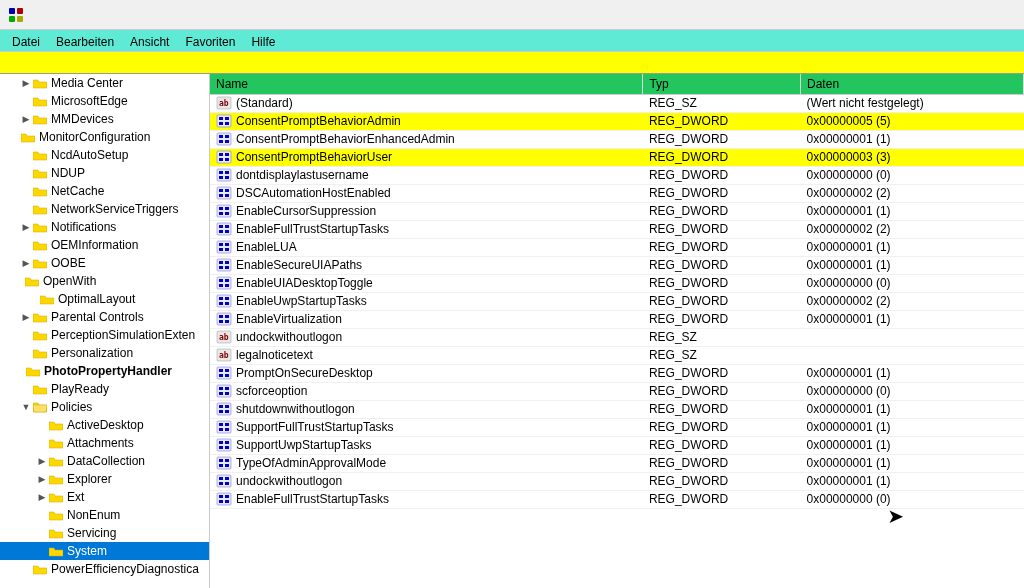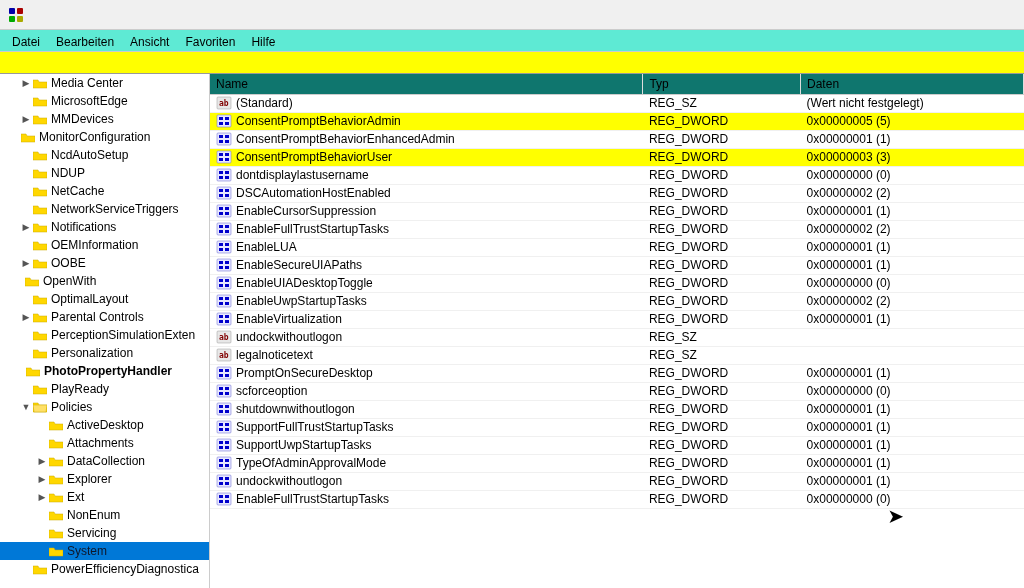--- a/index.html
+++ b/index.html
@@ -110,21 +110,21 @@
 
     .tree-item {
       display: flex;
       align-items: center;
       height: 18px;
       padding-left: 4px;
       cursor: pointer;
       white-space: nowrap;
       font-size: 12px;
     }
-    .tree-item.selected { background: #0078d7; color: #0f172a; }
+    .tree-item.selected { background: #0078d7; color: #ffffff; }
     .tree-item.selected .folder-icon { color: white; }
 
     .tree-toggle {
       width: 12px;
       height: 12px;
       display: inline-flex;
       align-items: center;
       justify-content: center;
       font-size: 9px;
       color: #555;
@@ -159,21 +159,21 @@
     .detail-table th {
       text-align: left;
       padding: 2px 6px;
       border-bottom: 1px solid #ccc;
       border-right: 1px solid #ddd;
       font-weight: normal;
       font-size: 12px;
       height: 20px;
       position: sticky;
       top: 0;
-      background: #0f766e;
+      background: #22c55e;
     }
     .detail-table td {
       padding: 1px 6px;
       border-bottom: 1px solid #f0f0f0;
       font-size: 12px;
       height: 18px;
       white-space: nowrap;
     }
     .detail-table tr.selected td { background: #ffff00; }
 
@@ -355,21 +355,21 @@
       </div>
       <div class="tree-item" style="padding-left: 12px;">
         <span class="tree-toggle"></span>
         <span class="folder-icon">
           <svg class="folder-svg" viewBox="0 0 14 12" xmlns="http://www.w3.org/2000/svg">
       <path d="M0,3 L5,3 L6,5 L14,5 L14,11 L0,11 Z" fill="#ffd700" stroke="#c8a800" stroke-width="0.5"></path>
     </svg>
         </span>
         <span>OpenWith</span>
       </div>
-      <div class="tree-item" style="padding-left: 20px;">
+      <div class="tree-item" style="padding-left: 27px;">
         <span class="tree-toggle"></span>
         <span class="folder-icon">
           <svg class="folder-svg" viewBox="0 0 14 12" xmlns="http://www.w3.org/2000/svg">
       <path d="M0,3 L5,3 L6,5 L14,5 L14,11 L0,11 Z" fill="#ffd700" stroke="#c8a800" stroke-width="0.5"></path>
     </svg>
         </span>
         <span>OptimalLayout</span>
       </div>
       <div class="tree-item" style="padding-left: 20px;">
         <span class="tree-toggle">▶</span>

